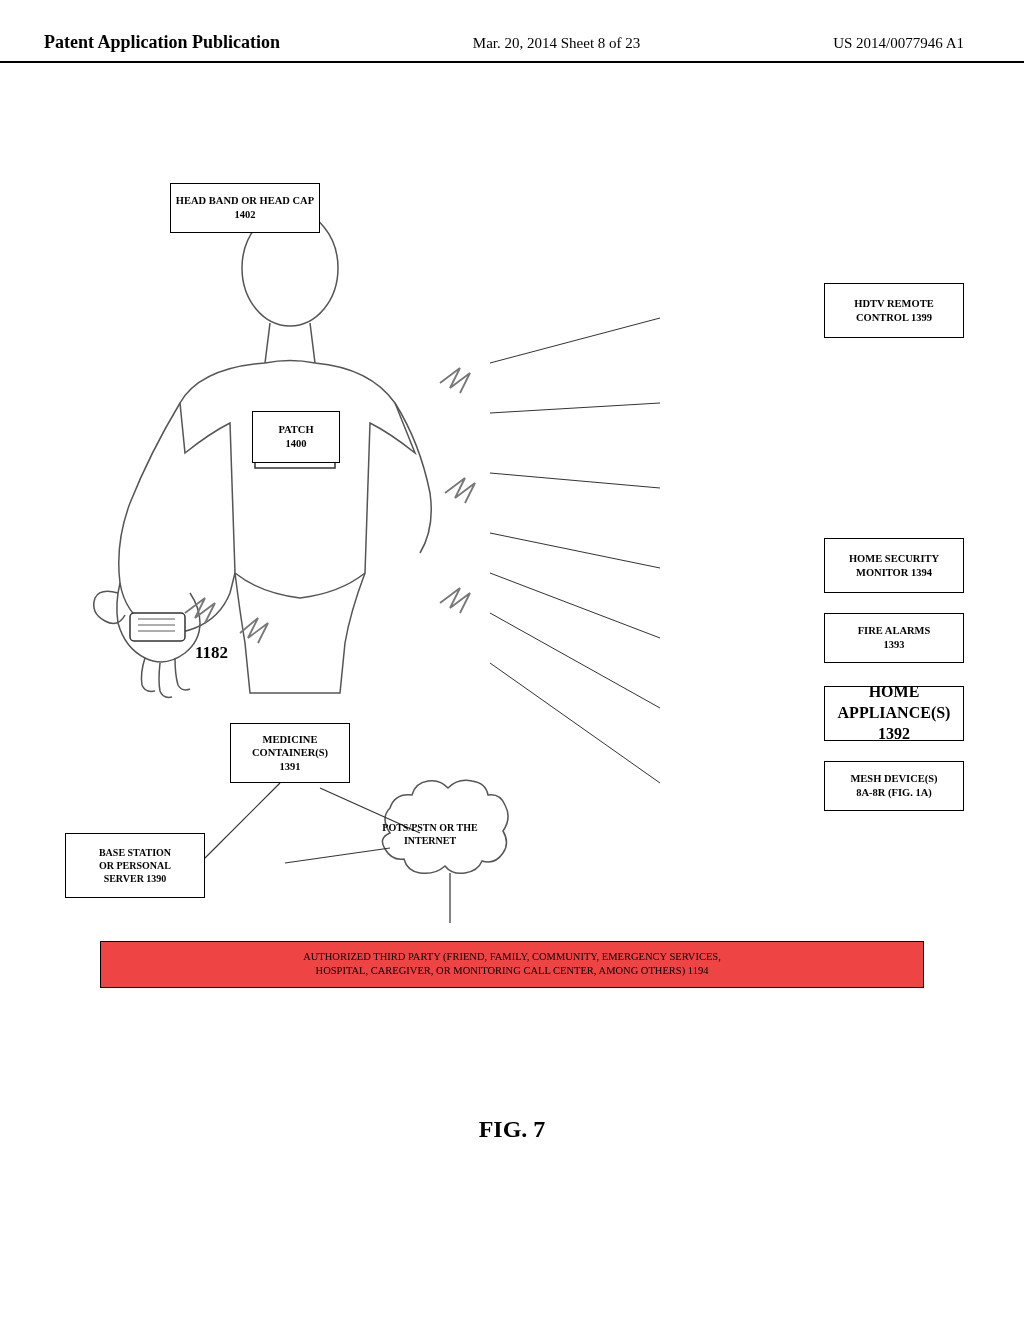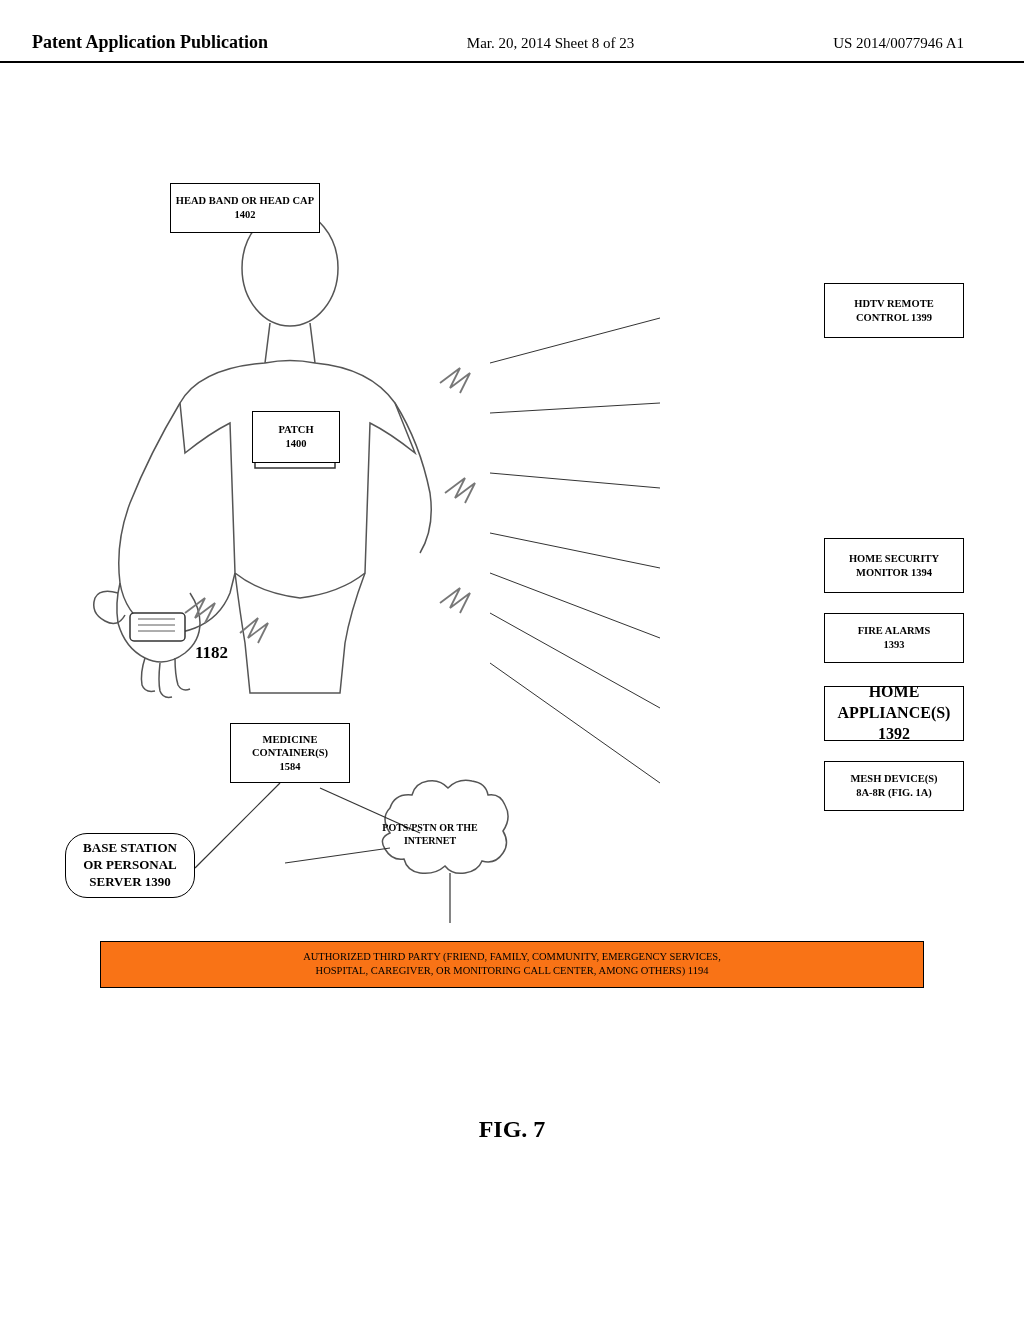--- a/index.html
+++ b/index.html
@@ -10,21 +10,21 @@
       font-family: 'Times New Roman', Times, serif;
       position: relative;
       overflow: hidden;
     }
 
     
     .header {
       display: flex;
       justify-content: space-between;
       align-items: baseline;
-      padding: 32px 60px 0 32px;
+      padding: 32px 60px 0 44px;
       border-bottom: 2px solid #000;
       padding-bottom: 8px;
     }
     .header-left {
       font-weight: bold;
       font-size: 18px;
     }
     .header-center {
       font-size: 15px;
     }
@@ -71,21 +71,21 @@
       top: 0;
       left: 0;
       width: 100%;
       height: 100%;
     }
 
     
     .authorized-box {
       position: absolute;
       border: 1.5px solid #000;
-      background: #f97316;
+      background: #ef4444;
       text-align: center;
       font-size: 10.5px;
       padding: 8px 12px;
       line-height: 1.4;
     }
   </style>
 </head>
 <body>
 
 <div class="header">
@@ -173,24 +173,24 @@
 1400</span>
   </div>
 
   <div style="position:absolute; left:195px; top:570px; font-size:17px; font-weight:bold;">
     <span>1182</span>
   </div>
 
   <div class="label-box" style="left:230px; top:650px; width:120px; height:60px; font-size:10.5px;">
     <span style="white-space:pre-line;">MEDICINE
 CONTAINER(S)
-1584</span>
-  </div>
-
-  <div class="label-box" style="left:65px; top:760px; width:130px; height:65px; font-size:13px;border-radius:22px;">
+1391</span>
+  </div>
+
+  <div class="label-box" style="left:65px; top:760px; width:140px; height:65px; font-size:10px;">
     <span style="white-space:pre-line;">BASE STATION
 OR PERSONAL
 SERVER 1390</span>
   </div>
 
   <div style="position:absolute; left:365px; top:748px; width:130px; text-align:center; font-size:10px; font-weight:bold; line-height:1.3;">
     <span style="white-space:pre-line;">POTS/PSTN OR THE
 INTERNET</span>
   </div>
 

